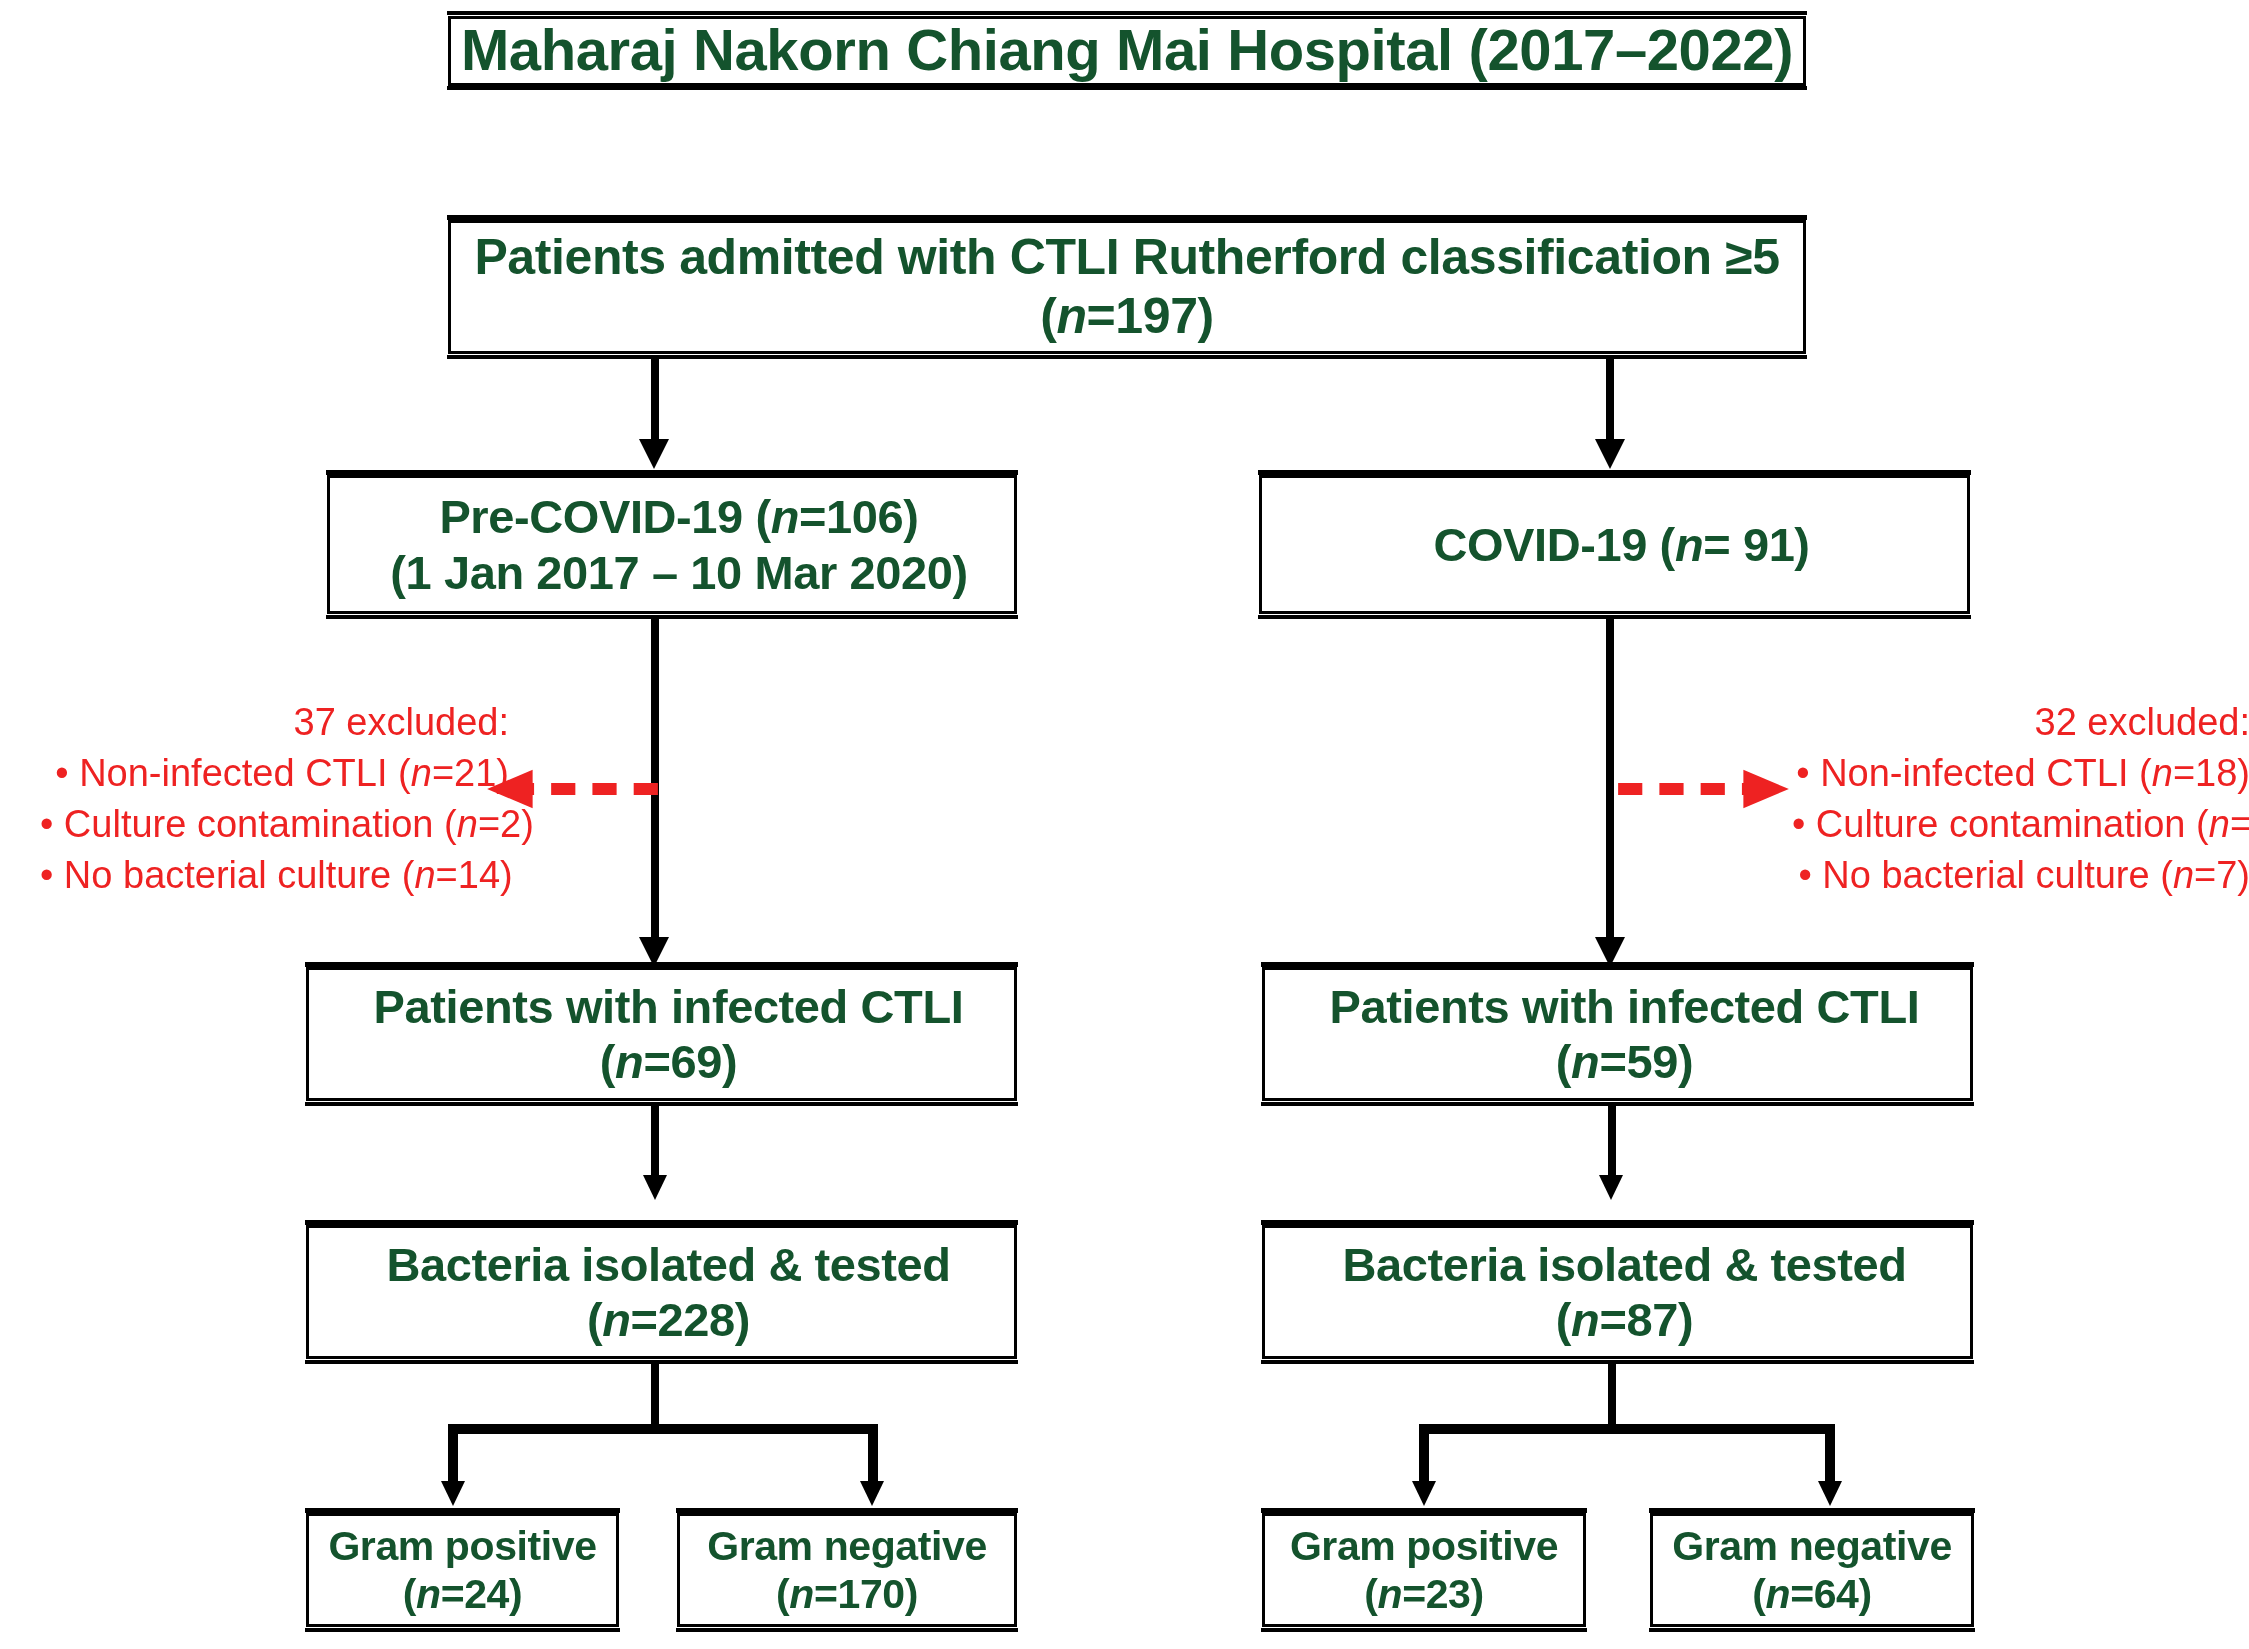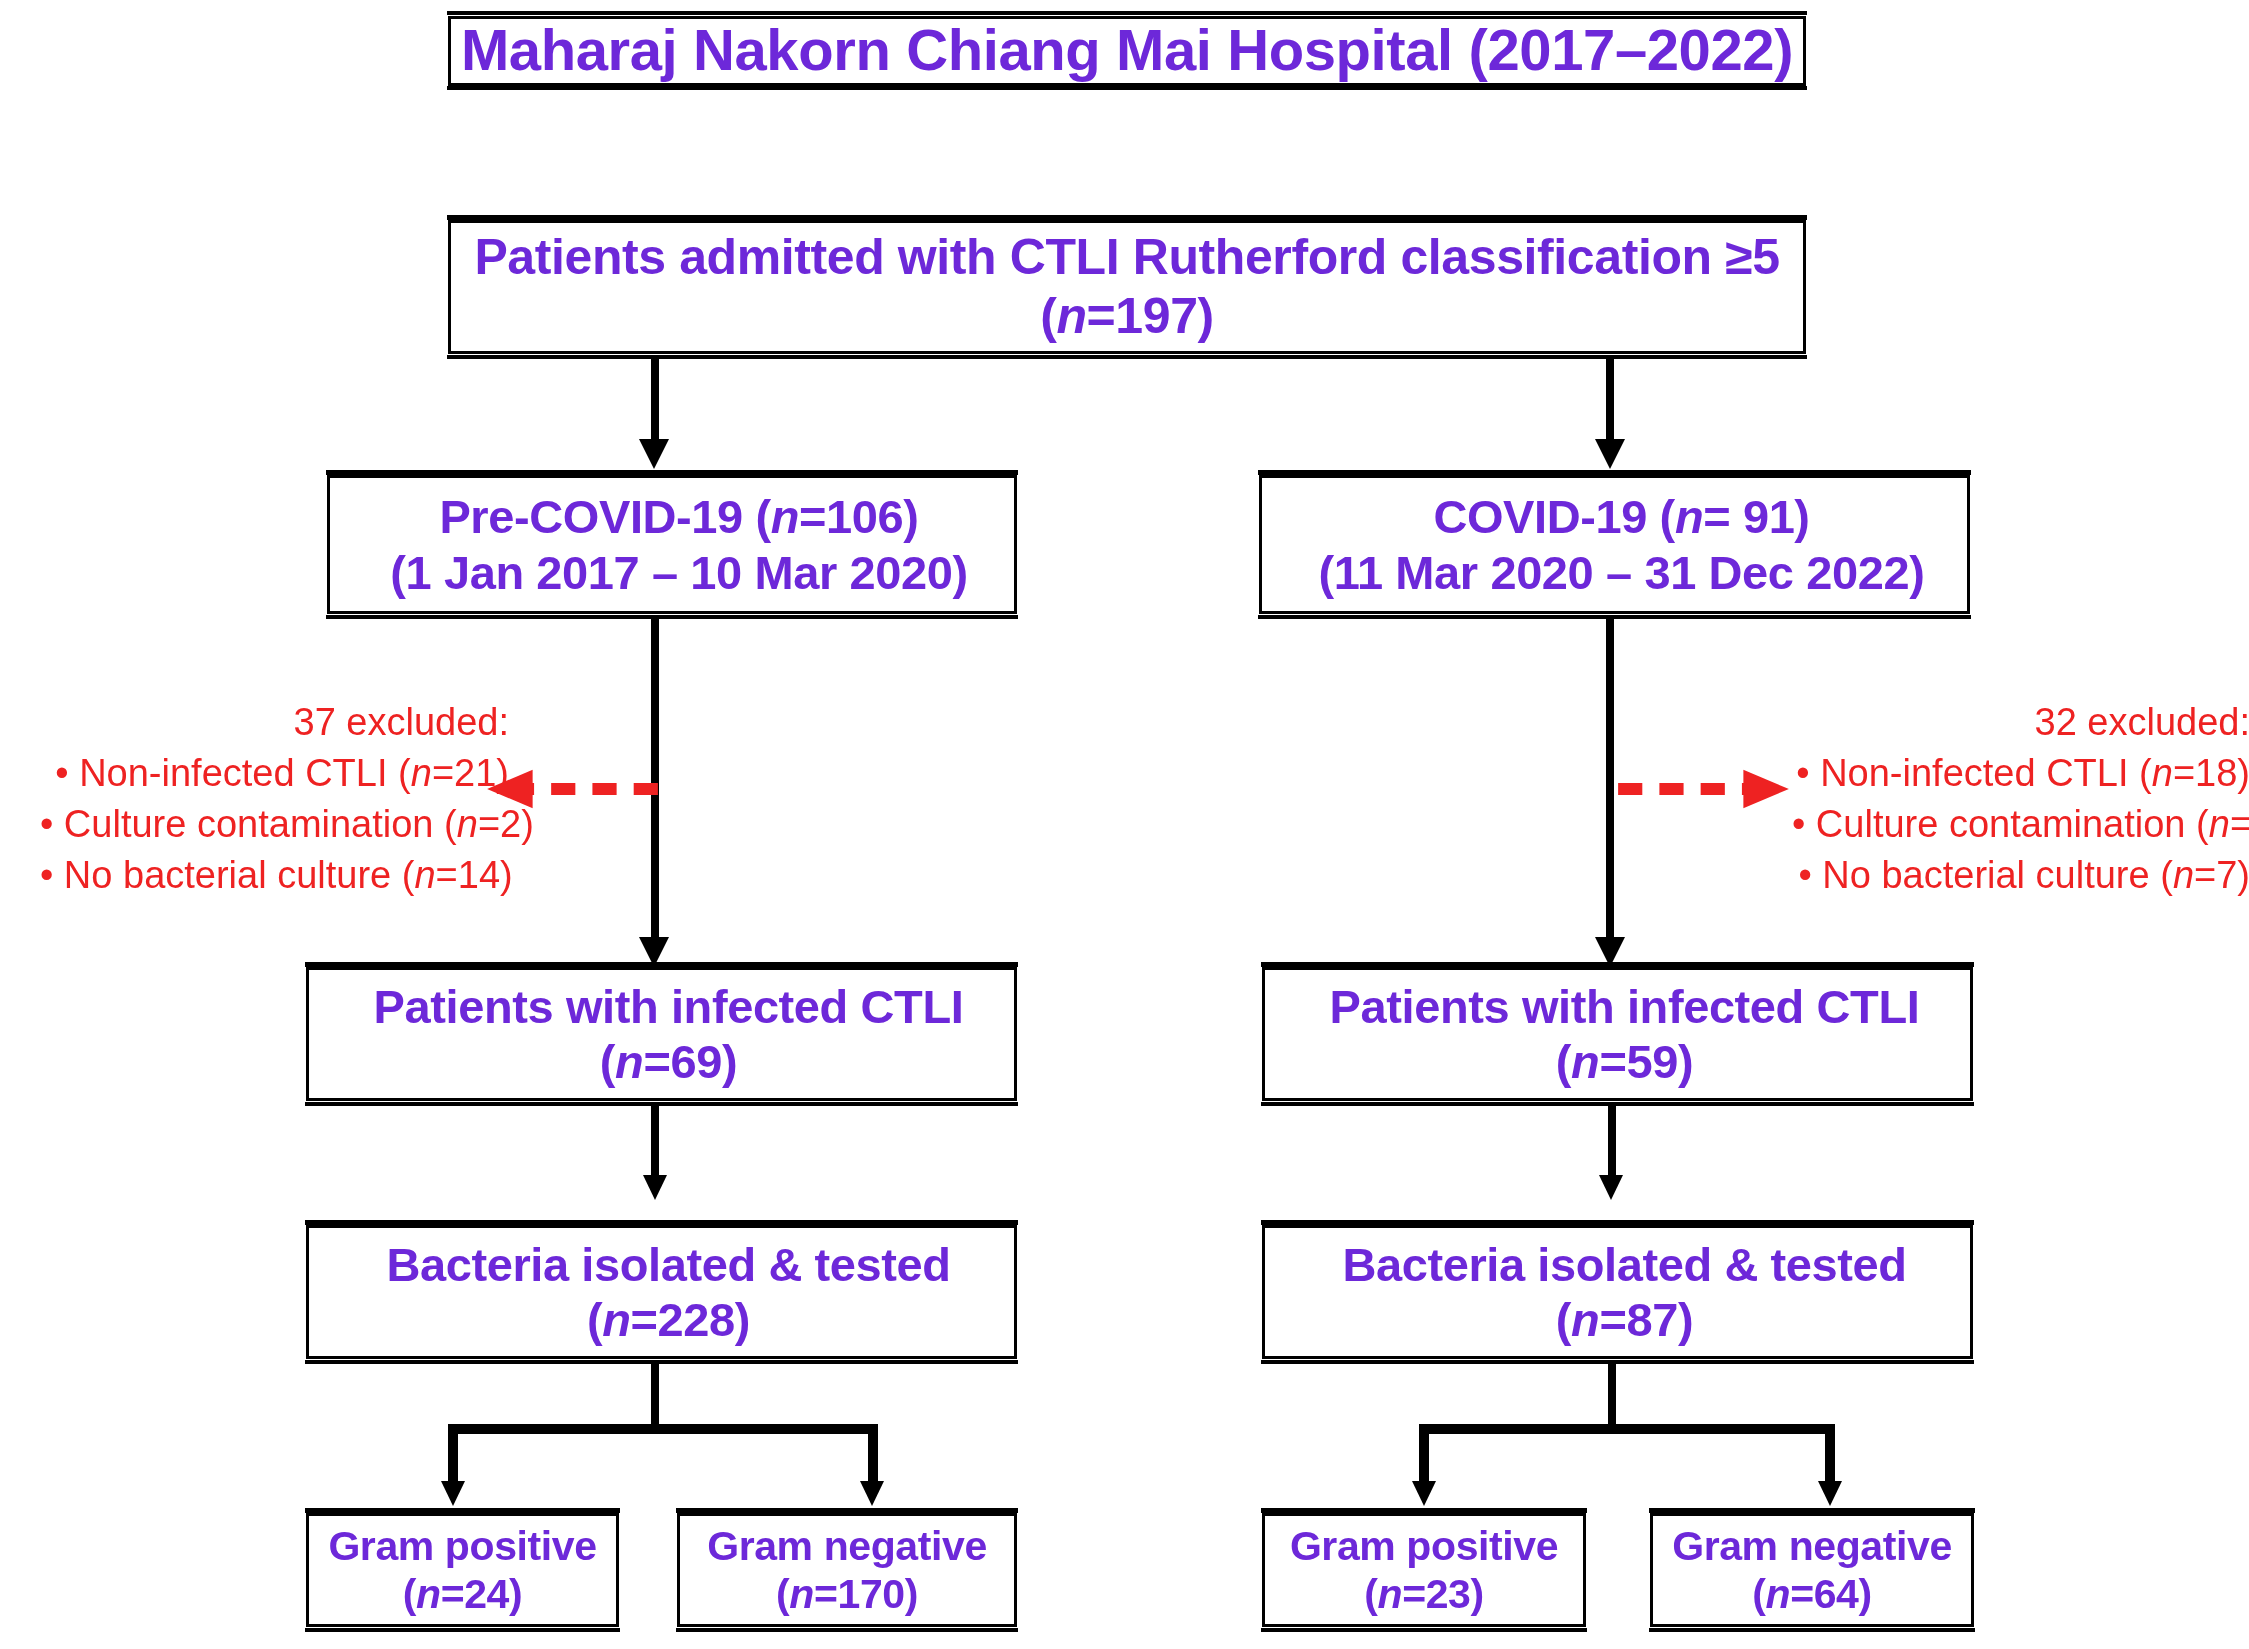--- a/index.html
+++ b/index.html
@@ -14,21 +14,21 @@
   .box{
     position:absolute;
     box-sizing:border-box;
     background:#ffffff;
     border:3.6px solid #000000;
     display:flex;
     flex-direction:column;
     align-items:center;
     justify-content:center;
     text-align:center;
-    color:#6d28d9;
+    color:#14532d;
     font-weight:bold;
     letter-spacing:-0.4px;
     line-height:1.18;
   }
   
   .box::before,.box::after{
     content:"";
     position:absolute;
     left:-3.6px;right:-3.6px;
     height:4.3px;
@@ -99,21 +99,20 @@
   <div class="vline" style="left:1606px;top:358px;width:7.8px;height:85px;"></div>
   <div class="arrowhead" style="left:1595px;top:439px;"></div>
 
   <div class="box f-md" style="left:327px;top:475px;width:690px;height:139px;">
     <span class="ln"><span>Pre-COVID-19 (</span><i>n</i><span>=106)</span></span>
     <span class="ln">(1 Jan 2017 – 10 Mar 2020)</span>
   </div>
 
   <div class="box f-md" style="left:1259px;top:475px;width:711px;height:139px;">
     <span class="ln"><span>COVID-19 (</span><i>n</i><span>= 91)</span></span>
-    <span class="ln">(11 Mar 2020 – 31 Dec 2022)</span>
   </div>
 
   <div class="vline" style="left:651px;top:617px;width:7.8px;height:324px;"></div>
   <div class="arrowhead" style="left:639px;top:937px;"></div>
 
   <div class="vline" style="left:1606px;top:617px;width:7.8px;height:324px;"></div>
   <div class="arrowhead" style="left:1595px;top:937px;"></div>
 
   <div class="excl left" style="left:0px;top:697px;width:469px;padding-left:40px;">
     <span class="hd">37 excluded:</span>

